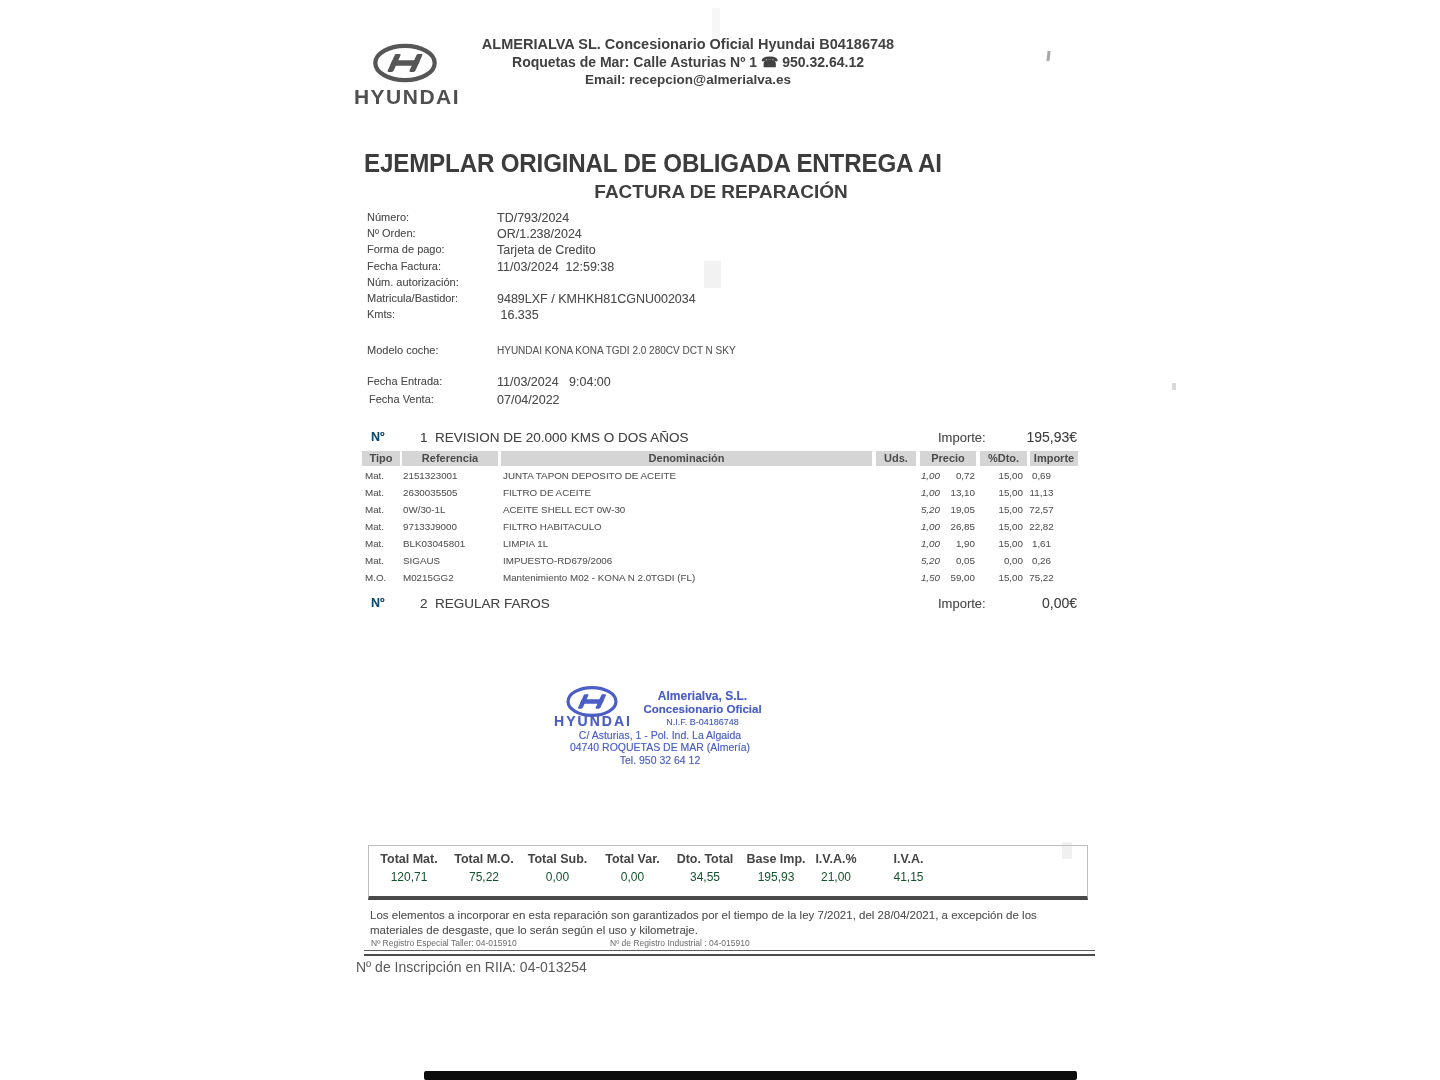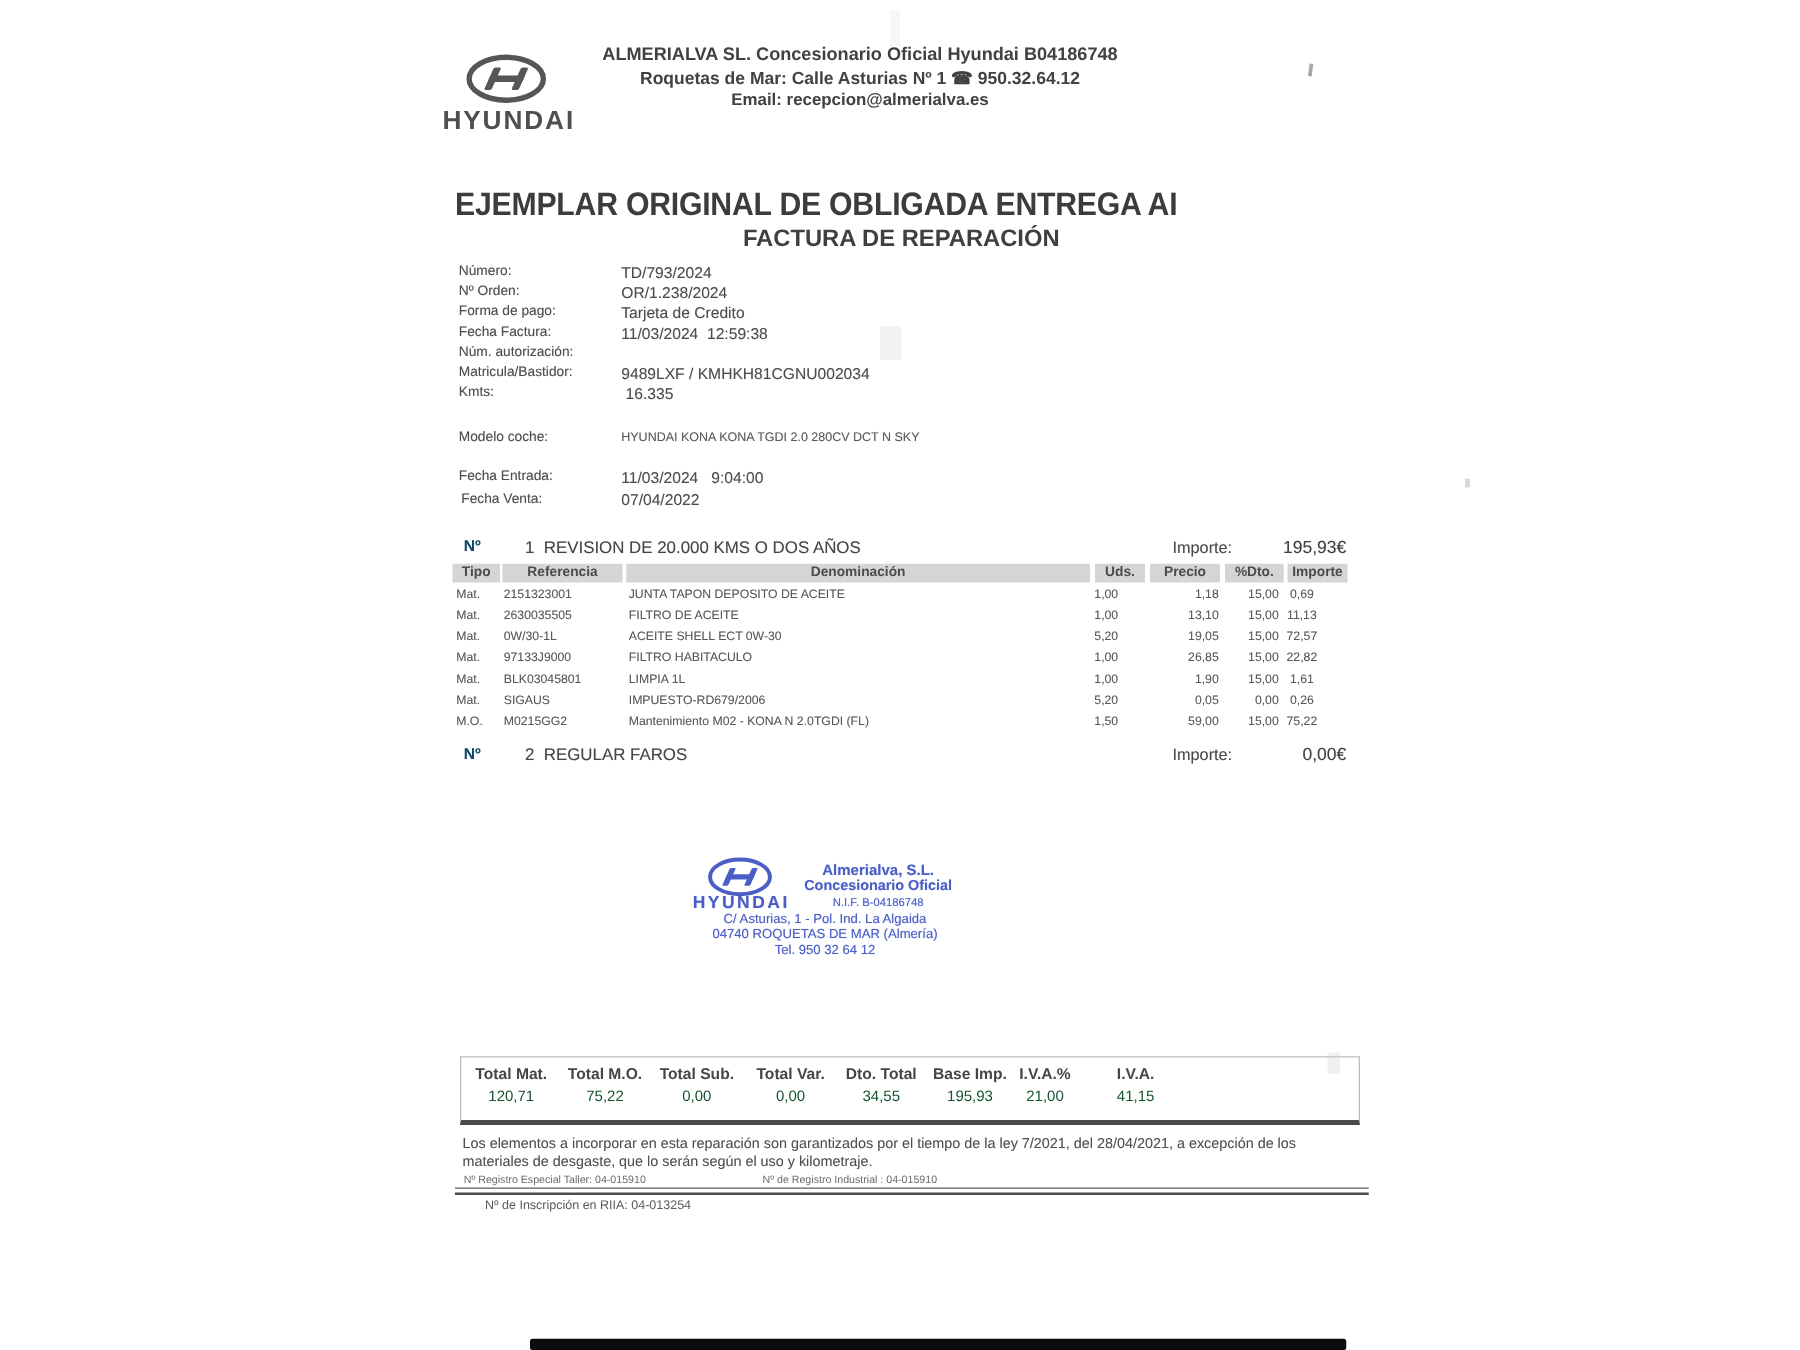--- a/index.html
+++ b/index.html
@@ -36,41 +36,41 @@
   .imp-label{font-size:13px;color:#4a4a4a;}
   .imp-val{font-size:14px;color:#3f3f3f;text-align:right;width:80px;}
   
   .th{position:absolute;top:451px;height:15px;line-height:15px;background:#d5d5d5;
     font-size:11px;font-weight:bold;color:#4b4b4b;text-align:center;white-space:pre;}
   .prow{position:absolute;left:0;width:1440px;height:13px;font-size:9.8px;color:#585858;}
   .prow span{position:absolute;white-space:pre;text-shadow:0 0 0.5px rgba(90,90,90,.3);}
   .c-tipo{left:365px;}
   .c-ref{left:403px;}
   .c-den{left:503px;}
-  .c-uds{left:864px;width:42px;text-align:center;}
+  .c-uds{left:898px;width:42px;text-align:right;font-style:italic;}
   .c-pre{left:913px;width:62px;text-align:right;}
   .c-dto{left:978px;width:45px;text-align:right;}
   .c-imp{left:1013px;width:57px;text-align:center;}
   
   .stamp{position:absolute;left:545px;top:682px;width:230px;height:95px;color:#4a5ec6;
     text-shadow:0 0 0.8px rgba(74,94,198,.45);}
   .stamp .s{position:absolute;white-space:pre;}
   
   .totals{position:absolute;left:368px;top:845px;width:718px;height:50px;
     border:1px solid #bdbdbd;border-bottom:4px solid #4a4a4a;display:flex;}
   .tcol{height:100%;text-align:center;}
   .tcol .h{margin-top:6px;font-size:12.5px;font-weight:bold;color:#454545;white-space:pre;}
   .tcol .v{margin-top:4px;font-size:12px;color:#14532d;white-space:pre;}
   
   .warranty{position:absolute;left:370px;top:908px;width:718px;font-size:11.5px;
     line-height:14.5px;color:#4f4f4f;text-shadow:0 0 0.5px rgba(90,90,90,.3);}
   .reg{position:absolute;top:938px;font-size:8.5px;color:#6a6a6a;white-space:pre;}
   .divider{position:absolute;left:364px;top:950px;width:731px;height:3px;
     border-top:1px solid #5f5f5f;border-bottom:2px solid #4c4c4c;}
-  .riia{position:absolute;left:388px;top:959px;font-size:10px;color:#595959;white-space:pre;}
+  .riia{position:absolute;left:356px;top:959px;font-size:14px;color:#595959;white-space:pre;}
   
   .artifact{position:absolute;pointer-events:none;}
   .bottom-bar{position:absolute;left:424px;top:1071px;width:653px;height:9px;
     background:#0c0c0c;border-radius:2px;}
 </style>
 </head>
 <body>
 
 <div>
 
@@ -133,21 +133,21 @@
   <div class="th" style="left:876px;width:40px;">Uds.</div>
   <div class="th" style="left:920px;width:56px;">Precio</div>
   <div class="th" style="left:980px;width:47px;">%Dto.</div>
   <div class="th" style="left:1030px;width:48px;">Importe</div>
 
   <div class="prow" style="top:470px;">
     <span class="c-tipo">Mat.</span>
     <span class="c-ref">2151323001</span>
     <span class="c-den">JUNTA TAPON DEPOSITO DE ACEITE</span>
     <span class="c-uds">1,00</span>
-    <span class="c-pre">1,18</span>
+    <span class="c-pre">0,72</span>
     <span class="c-dto">15,00</span>
     <span class="c-imp">0,69</span>
   </div>
   <div class="prow" style="top:487px;">
     <span class="c-tipo">Mat.</span>
     <span class="c-ref">2630035505</span>
     <span class="c-den">FILTRO DE ACEITE</span>
     <span class="c-uds">1,00</span>
     <span class="c-pre">13,10</span>
     <span class="c-dto">15,00</span>

